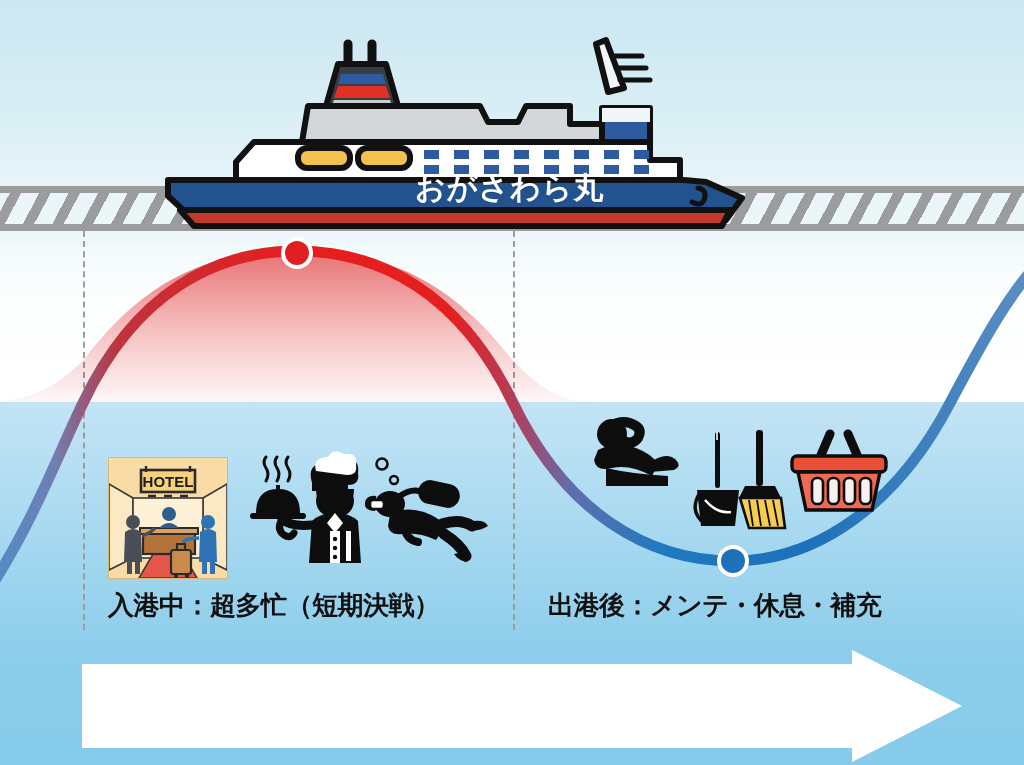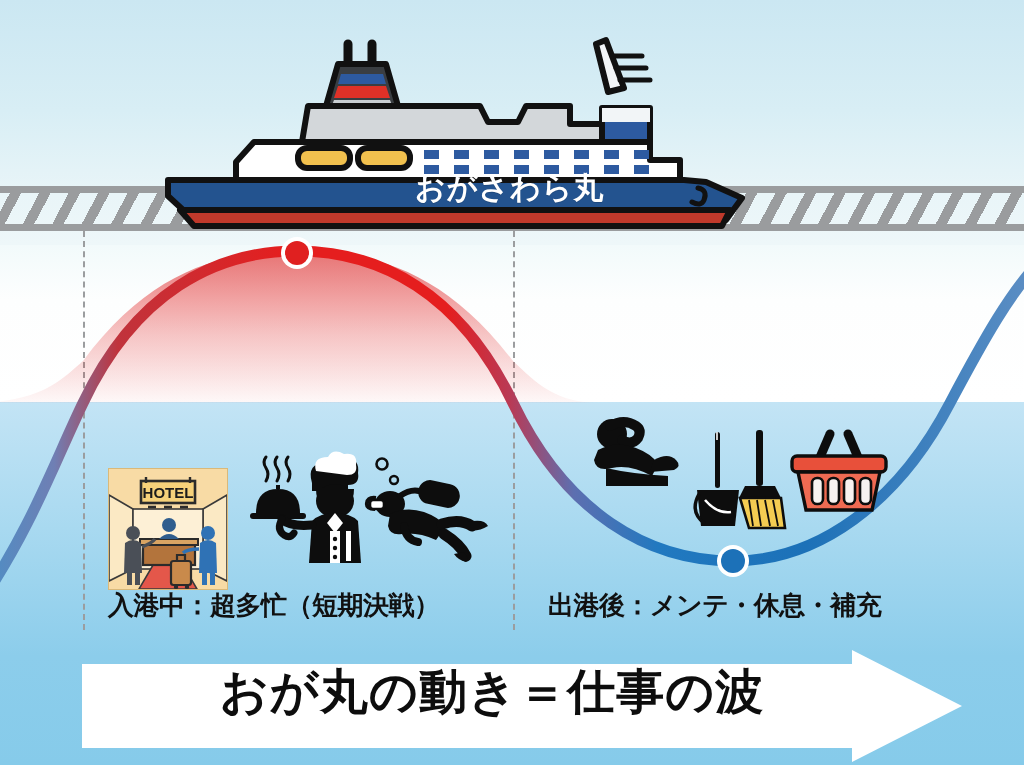--- a/index.html
+++ b/index.html
@@ -70,21 +70,21 @@
     font-size:30px;
     font-weight:700;
     letter-spacing:1px;
     white-space:nowrap;
     text-shadow:0 1px 0 rgba(0,0,0,.12);
   }
 
   
   .icon-wrap { position:absolute; }
   .hotel-card {
-    position:absolute; left:108px; top:468px;
+    position:absolute; left:108px; top:457px;
     width:120px; height:122px;
     background:#e5e5e5;
     border:1px solid #d9b97a;
   }
 
   
   .caption {
     position:absolute;
     font-size:26px;
     font-weight:700;
@@ -389,15 +389,14 @@
       </g>
     </svg>
   </div>
 
   <div id="caption-left" class="caption">入港中：超多忙（短期決戦）</div>
   <div id="caption-right" class="caption">出港後：メンテ・休息・補充</div>
 
   <svg id="banner" width="880" height="112" viewBox="0 0 880 112">
     <path d="M 0,14 L 770,14 L 770,0 L 880,56 L 770,112 L 770,98 L 0,98 Z" fill="#ffffff"></path>
   </svg>
-  <div class="banner-text">おが丸の動き＝仕事の波</div>
 
 </div>
 
 </body></html>

